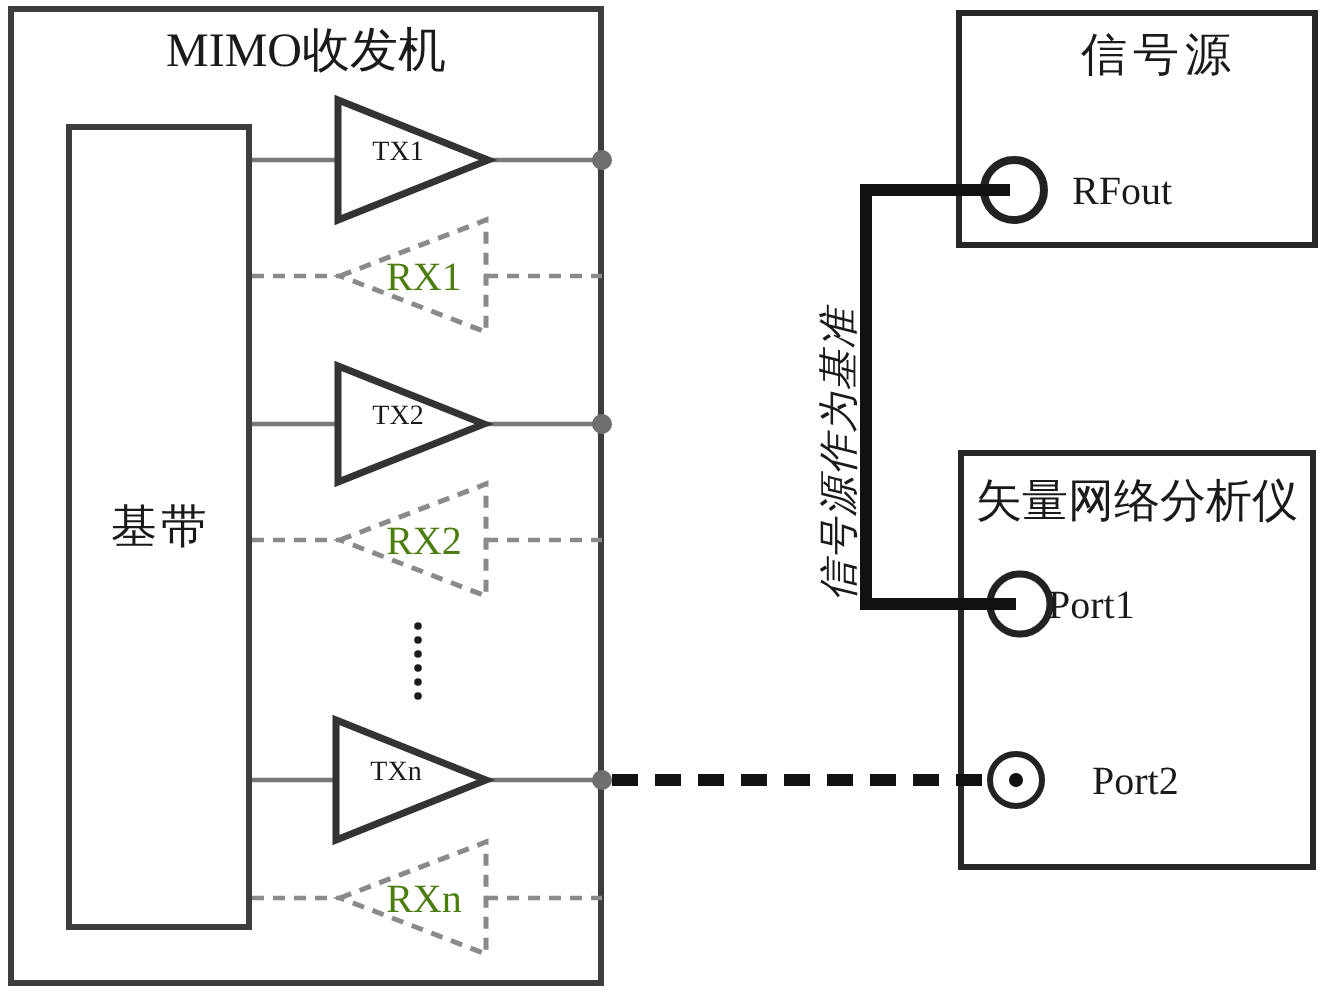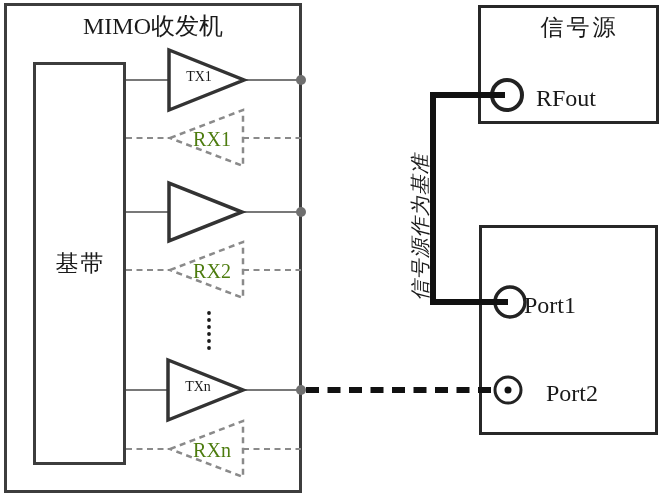--- a/index.html
+++ b/index.html
@@ -23,21 +23,21 @@
   .source-title{left:478px;top:15px;width:200px;font-size:23px;letter-spacing:3px;text-indent:3px;}
   .vna-title{left:479px;top:238px;width:179px;font-size:23px;}
   .amp-lbl{font-size:14px;}
   .tx1-lbl{left:169px;top:69px;width:60px;}
   .tx2-lbl{left:169px;top:201px;width:60px;}
   .txn-lbl{left:168px;top:379px;width:60px;}
   .rx-lbl{font-size:20px;color:#4d7c0f;}
   .rx1-lbl{left:184px;top:128px;width:56px;}
   .rx2-lbl{left:184px;top:260px;width:56px;}
   .rxn-lbl{left:184px;top:439px;width:56px;}
-  .port-lbl{font-size:24px;}
+  .port-lbl{font-size:20px;}
   .rfout-lbl{left:536px;top:85px;}
   .port1-lbl{left:524px;top:292px;}
   .port2-lbl{left:546px;top:380px;}
   .switch-note{left:312px;top:396px;width:162px;font-size:19px;text-align:center;}
   .ref-note{
     left:321px;top:215px;width:200px;height:24px;font-size:20px;
     font-style:italic;text-align:center;letter-spacing:1px;
     transform:rotate(-90deg);transform-origin:50% 50%;
   }
 </style>
@@ -105,27 +105,29 @@
 
     <polyline points="505,95 433,95 433,302 508,302" fill="none" stroke="#111111" stroke-width="6" stroke-linejoin="miter"></polyline>
 
     <line x1="306" y1="390" x2="495" y2="390" stroke="#111111" stroke-width="6" stroke-dasharray="13 8.5"></line>
   </svg>
 
   <div class="lbl ctr mimo-title">MIMO收发机</div>
   <div class="lbl ctr baseband-label">基带</div>
 
   <div class="lbl ctr amp-lbl tx1-lbl">TX1</div>
+  <div class="lbl ctr amp-lbl tx2-lbl">TX2</div>
   <div class="lbl ctr amp-lbl txn-lbl">TXn</div>
 
   <div class="lbl ctr rx-lbl rx1-lbl">RX1</div>
   <div class="lbl ctr rx-lbl rx2-lbl">RX2</div>
   <div class="lbl ctr rx-lbl rxn-lbl">RXn</div>
 
   <div class="lbl ctr source-title">信号源</div>
   <div class="lbl port-lbl rfout-lbl">RFout</div>
 
+  <div class="lbl ctr vna-title">矢量网络分析仪</div>
   <div class="lbl port-lbl port1-lbl">Port1</div>
   <div class="lbl port-lbl port2-lbl">Port2</div>
 
   <div class="lbl ref-note">信号源作为基准</div>
 
 </div>
 
 </body></html>

